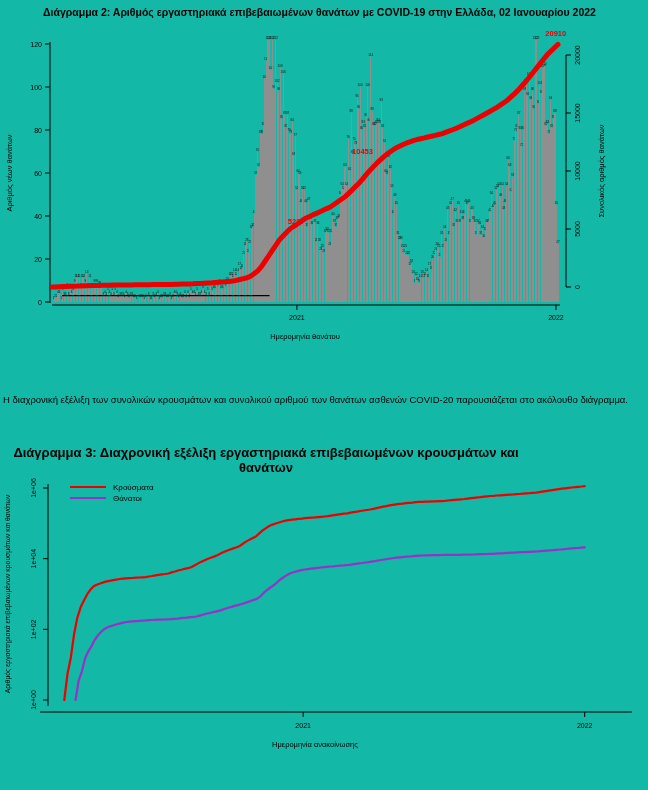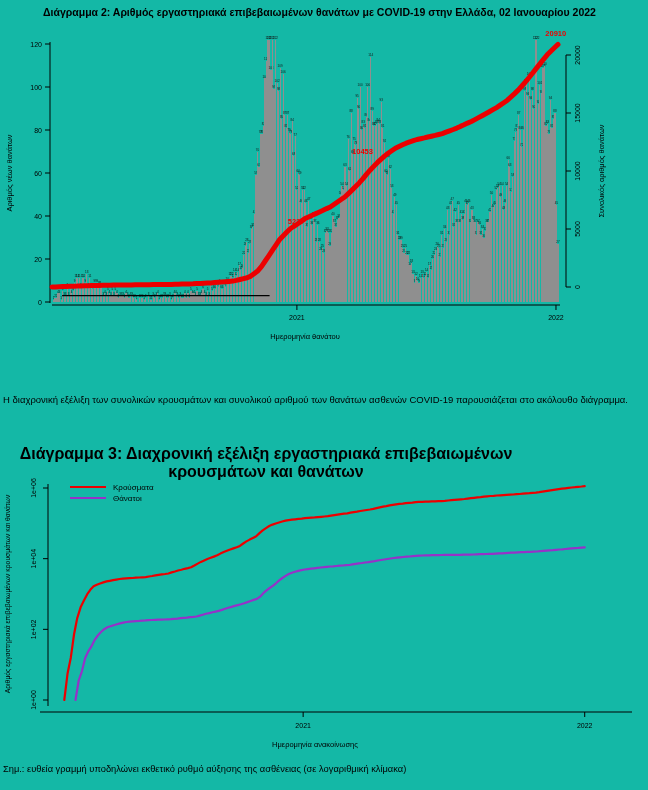--- a/index.html
+++ b/index.html
@@ -3,21 +3,21 @@
 <meta charset="utf-8">
 <style>
   html,body{margin:0;padding:0;background:#fff;}
   #page{position:relative;width:648px;height:790px;background:#14b8a6;overflow:hidden;
         font-family:"Liberation Sans","DejaVu Sans",sans-serif;color:#000;}
   .t1{position:absolute;left:43px;top:6px;width:580px;font-size:10.5px;font-weight:bold;}
   .chart1{position:absolute;left:0;top:22px;}
   .note{position:absolute;left:3px;font-size:9.3px;}
   .note1{top:366px;width:620px;}
   .para{position:absolute;left:3px;top:392px;width:640px;font-size:9.5px;text-align:justify;line-height:1.6;}
-  .t2{position:absolute;left:0;top:445px;width:532px;text-align:center;font-size:16px;font-weight:bold;}
+  .t2{position:absolute;left:0;top:445px;width:532px;text-align:center;font-size:13px;font-weight:bold;}
   .chart2{position:absolute;left:0;top:460px;}
   .note2{top:764px;width:620px;}
   svg text{font-family:"Liberation Sans","DejaVu Sans",sans-serif;}
 </style>
 </head>
 <body>
 
 <div id="page">
   <div class="t1">Διάγραμμα 2: Αριθμός εργαστηριακά επιβεβαιωμένων θανάτων με COVID-19 στην Ελλάδα, 02 Ιανουαρίου 2022</div>
 
@@ -725,21 +725,21 @@
       <line x1="566" y1="33.00000000000003" x2="571" y2="33.00000000000003" stroke="#000" stroke-width="1"></line>
       <text x="580" y="33.00000000000003" font-size="7" text-anchor="middle" fill="#000" transform="rotate(-90 580 33.00000000000003)">20000</text>
       <text x="604" y="149" font-size="7.5" text-anchor="middle" fill="#000" transform="rotate(-90 604 149)">Συνολικός αριθμός θανάτων</text>
       <text x="287.79600000000005" y="201.78" font-size="7.5" font-weight="bold" text-anchor="start" fill="#ec0000">5227</text>
       <text x="352.058" y="131.60000000000002" font-size="7.5" font-weight="bold" text-anchor="start" fill="#ec0000">10453</text>
       <text x="545.3499999999999" y="14" font-size="7.5" font-weight="bold" text-anchor="start" fill="#ec0000">20910</text>
       <path d="M52.0 265.0L55.6 264.9L59.2 264.7L62.8 264.6L66.5 264.5L70.1 264.3L73.7 264.2L77.3 264.1L80.9 263.9L84.5 263.8L88.1 263.7L91.8 263.6L95.4 263.5L99.0 263.4L102.6 263.3L106.2 263.2L109.8 263.2L113.4 263.1L117.1 263.0L120.7 263.0L124.3 263.0L127.9 262.9L131.5 262.9L135.1 262.8L138.7 262.8L142.4 262.7L146.0 262.7L149.6 262.7L153.2 262.6L156.8 262.6L160.4 262.6L164.0 262.5L167.7 262.5L171.3 262.4L174.9 262.3L178.5 262.2L182.1 262.1L185.7 262.0L189.3 261.9L193.0 261.8L196.6 261.6L200.2 261.4L203.8 261.2L207.4 261.0L211.0 260.9L214.6 260.6L218.3 260.3L221.9 260.0L225.5 259.7L229.1 259.4L232.7 259.1L236.3 258.4L239.9 257.5L243.6 256.6L247.2 255.7L250.8 254.1L254.4 251.4L258.0 248.7L261.6 244.4L265.2 239.0L268.9 233.6L272.5 228.2L276.1 222.8L279.7 217.4L283.3 213.7L286.9 210.0L290.5 206.5L294.2 204.2L297.8 201.7L301.4 199.1L305.0 196.6L308.6 194.9L312.2 193.2L315.8 191.6L319.5 189.9L323.1 188.3L326.7 186.6L330.3 185.0L333.9 182.5L337.5 180.0L341.1 177.5L344.8 175.0L348.4 171.6L352.0 168.1L355.6 164.5L359.2 160.9L362.8 156.8L366.4 152.4L370.1 148.2L373.7 144.4L377.3 140.7L380.9 137.4L384.5 134.1L388.1 131.3L391.7 128.8L395.4 126.3L399.0 124.5L402.6 122.8L406.2 121.2L409.8 119.9L413.4 118.7L417.0 117.5L420.7 116.7L424.3 115.9L427.9 115.0L431.5 114.2L435.1 113.4L438.7 112.5L442.3 111.6L446.0 110.2L449.6 108.8L453.2 107.5L456.8 106.1L460.4 104.4L464.0 102.8L467.6 101.1L471.3 99.5L474.9 97.6L478.5 95.6L482.1 93.7L485.7 91.8L489.3 89.8L492.9 87.7L496.6 85.6L500.2 83.2L503.8 80.7L507.4 78.2L511.0 74.9L514.6 71.6L518.2 68.1L521.9 64.0L525.5 59.8L529.1 55.5L532.7 51.0L536.3 46.4L539.9 41.9L543.5 37.3L547.2 32.8L550.8 29.2L554.4 25.8L558.0 22.4" fill="none" stroke="#ec0000" stroke-width="5" stroke-linecap="round" stroke-linejoin="round"></path>
     </svg>
 
 
-  <div class="para">Η διαχρονική εξέλιξη των συνολικών κρουσμάτων και συνολικού αριθμού των θανάτων ασθενών COVID-19 παρουσιάζεται στο ακόλουθο διάγραμμα.</div>
+  <div class="para">Η διαχρονική εξέλιξη των συνολικών κρουσμάτων και συνολικού αριθμού των θανάτων ασθενών COVID-20 παρουσιάζεται στο ακόλουθο διάγραμμα.</div>
 
   <div class="t2">Διάγραμμα 3: Διαχρονική εξέλιξη εργαστηριακά επιβεβαιωμένων κρουσμάτων και θανάτων</div>
 
   <svg class="chart2" width="648" height="300" viewBox="0 0 648 300">
       <line x1="48" y1="24" x2="48" y2="246" stroke="#000" stroke-width="1"></line>
       <line x1="43" y1="240" x2="48" y2="240" stroke="#000" stroke-width="1"></line>
       <text x="36" y="240" font-size="7" text-anchor="middle" fill="#000" transform="rotate(-90 36 240)">1e+00</text>
       <line x1="43" y1="169.33333333333331" x2="48" y2="169.33333333333331" stroke="#000" stroke-width="1"></line>
       <text x="36" y="169.33333333333331" font-size="7" text-anchor="middle" fill="#000" transform="rotate(-90 36 169.33333333333331)">1e+02</text>
       <line x1="43" y1="98.66666666666666" x2="48" y2="98.66666666666666" stroke="#000" stroke-width="1"></line>
@@ -754,14 +754,13 @@
       <text x="584.7099999999999" y="268" font-size="7" text-anchor="middle" fill="#000">2022</text>
       <text x="315" y="287" font-size="7.5" text-anchor="middle" fill="#000">Ημερομηνία ανακοίνωσης</text>
       <path d="M64.3 240.0L67.6 213.2L70.8 197.7L74.1 174.0L77.3 157.8L80.6 147.3L83.8 140.8L87.1 134.4L90.3 129.8L93.6 126.3L96.8 124.7L100.1 123.5L103.3 122.4L106.6 121.4L109.8 120.8L113.1 120.2L116.3 119.6L119.6 119.0L122.8 118.6L126.1 118.4L129.3 118.2L132.6 118.0L135.9 117.7L139.1 117.5L142.4 117.3L145.6 117.1L148.9 116.5L152.1 116.0L155.4 115.4L158.6 114.9L161.9 114.4L165.1 114.0L168.4 113.5L171.6 112.4L174.9 111.5L178.1 110.5L181.4 109.7L184.6 108.8L187.9 108.1L191.1 107.3L194.4 105.5L197.7 103.6L200.9 101.9L204.2 100.4L207.4 99.0L210.7 97.8L213.9 96.6L217.2 95.3L220.4 93.6L223.7 92.1L226.9 90.8L230.2 89.5L233.4 88.4L236.7 87.3L239.9 85.9L243.2 83.5L246.4 81.4L249.7 79.6L252.9 78.0L256.2 76.3L259.5 73.1L262.7 70.4L266.0 68.1L269.2 66.0L272.5 64.6L275.7 63.5L279.0 62.5L282.2 61.5L285.5 60.6L288.7 60.1L292.0 59.7L295.2 59.3L298.5 58.9L301.7 58.6L305.0 58.2L308.2 57.9L311.5 57.6L314.7 57.4L318.0 57.1L321.3 56.8L324.5 56.5L327.8 56.2L331.0 55.7L334.3 55.2L337.5 54.7L340.8 54.2L344.0 53.7L347.3 53.3L350.5 52.7L353.8 52.1L357.0 51.6L360.3 51.0L363.5 50.5L366.8 50.0L370.0 49.5L373.3 48.9L376.5 48.1L379.8 47.4L383.1 46.7L386.3 46.1L389.6 45.4L392.8 44.8L396.1 44.3L399.3 43.9L402.6 43.6L405.8 43.2L409.1 42.9L412.3 42.6L415.6 42.2L418.8 41.9L422.1 41.8L425.3 41.7L428.6 41.6L431.8 41.4L435.1 41.3L438.3 41.2L441.6 41.1L444.8 40.9L448.1 40.5L451.4 40.2L454.6 39.9L457.9 39.6L461.1 39.3L464.4 39.0L467.6 38.6L470.9 38.2L474.1 37.8L477.4 37.4L480.6 37.1L483.9 36.7L487.1 36.3L490.4 36.0L493.6 35.8L496.9 35.5L500.1 35.3L503.4 35.1L506.6 34.9L509.9 34.7L513.2 34.5L516.4 34.2L519.7 34.0L522.9 33.7L526.2 33.4L529.4 33.2L532.7 32.9L535.9 32.7L539.2 32.2L542.4 31.6L545.7 31.1L548.9 30.6L552.2 30.1L555.4 29.6L558.7 29.1L561.9 28.7L565.2 28.3L568.4 27.9L571.7 27.5L575.0 27.2L578.2 26.8L581.5 26.5L584.7 26.1" fill="none" stroke="#ec0000" stroke-width="2.2" stroke-linecap="round" stroke-linejoin="round"></path>
       <path d="M75.5 240.0L78.7 220.5L81.9 211.3L85.1 198.3L88.3 191.3L91.4 186.4L94.6 180.0L97.8 175.5L101.0 172.0L104.2 169.2L107.4 167.3L110.5 166.3L113.7 165.2L116.9 164.3L120.1 163.4L123.3 162.6L126.5 162.0L129.6 161.7L132.8 161.4L136.0 161.1L139.2 160.9L142.4 160.6L145.5 160.4L148.7 160.1L151.9 160.0L155.1 159.8L158.3 159.7L161.5 159.6L164.6 159.5L167.8 159.3L171.0 159.2L174.2 158.9L177.4 158.6L180.6 158.2L183.7 157.9L186.9 157.6L190.1 157.2L193.3 156.9L196.5 156.5L199.6 155.6L202.8 154.7L206.0 153.8L209.2 153.1L212.4 152.3L215.6 151.6L218.7 150.9L221.9 149.9L225.1 148.8L228.3 147.8L231.5 146.9L234.7 145.9L237.8 145.1L241.0 144.3L244.2 143.3L247.4 142.1L250.6 141.0L253.7 139.9L256.9 138.9L260.1 136.7L263.3 133.2L266.5 130.4L269.7 128.0L272.8 125.9L276.0 123.3L279.2 120.4L282.4 118.0L285.6 115.9L288.8 114.0L291.9 112.8L295.1 111.8L298.3 110.9L301.5 110.1L304.7 109.5L307.8 109.1L311.0 108.7L314.2 108.3L317.4 107.9L320.6 107.5L323.8 107.2L326.9 106.8L330.1 106.5L333.3 106.3L336.5 106.0L339.7 105.7L342.9 105.5L346.0 105.2L349.2 105.0L352.4 104.4L355.6 103.9L358.8 103.4L361.9 103.0L365.1 102.5L368.3 102.1L371.5 101.6L374.7 101.1L377.9 100.5L381.0 100.0L384.2 99.5L387.4 99.0L390.6 98.5L393.8 98.0L397.0 97.6L400.1 97.3L403.3 97.0L406.5 96.7L409.7 96.5L412.9 96.2L416.0 95.9L419.2 95.6L422.4 95.5L425.6 95.4L428.8 95.3L432.0 95.2L435.1 95.2L438.3 95.1L441.5 95.0L444.7 94.9L447.9 94.9L451.1 94.9L454.2 94.8L457.4 94.8L460.6 94.8L463.8 94.7L467.0 94.7L470.1 94.6L473.3 94.5L476.5 94.3L479.7 94.2L482.9 94.1L486.1 94.0L489.2 93.9L492.4 93.8L495.6 93.6L498.8 93.4L502.0 93.3L505.2 93.1L508.3 92.9L511.5 92.7L514.7 92.6L517.9 92.4L521.1 92.2L524.2 92.1L527.4 91.9L530.6 91.8L533.8 91.6L537.0 91.5L540.2 91.2L543.3 90.9L546.5 90.6L549.7 90.3L552.9 90.1L556.1 89.8L559.3 89.5L562.4 89.3L565.6 89.0L568.8 88.7L572.0 88.4L575.2 88.1L578.3 87.9L581.5 87.6L584.7 87.3" fill="none" stroke="#9632c8" stroke-width="2.2" stroke-linecap="round" stroke-linejoin="round"></path>
       <line x1="70" y1="27" x2="106" y2="27" stroke="#ec0000" stroke-width="2.2"></line>
       <text x="113" y="29.8" font-size="8" fill="#000">Κρούσματα</text>
       <line x1="70" y1="38" x2="106" y2="38" stroke="#9632c8" stroke-width="2.2"></line>
       <text x="113" y="40.8" font-size="8" fill="#000">Θάνατοι</text>
     </svg>
 
-  <div class="note note2">Σημ.: ευθεία γραμμή υποδηλώνει εκθετικό ρυθμό αύξησης της ασθένειας (σε λογαριθμική κλίμακα)</div>
 </div>
 
 </body></html>

